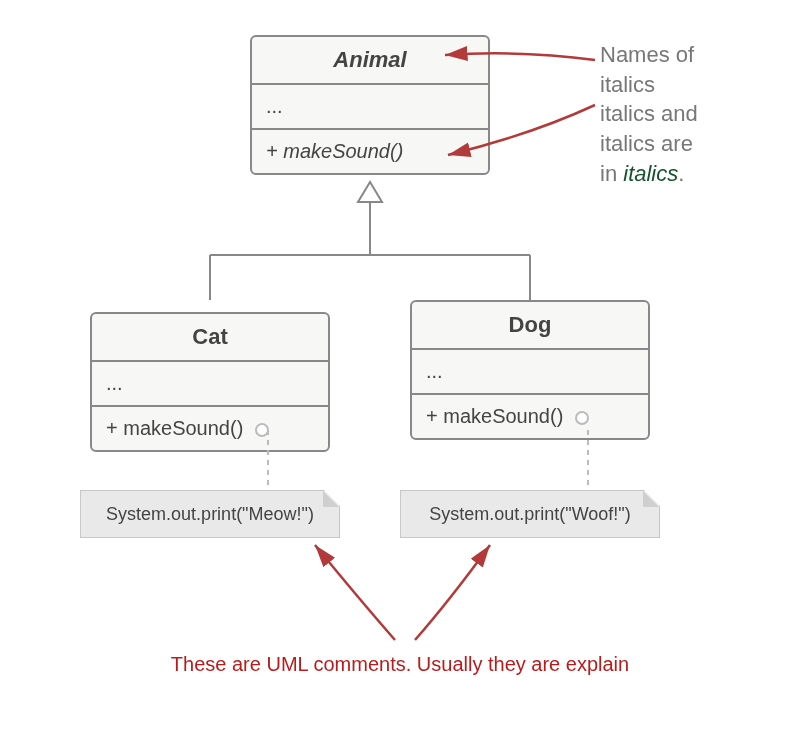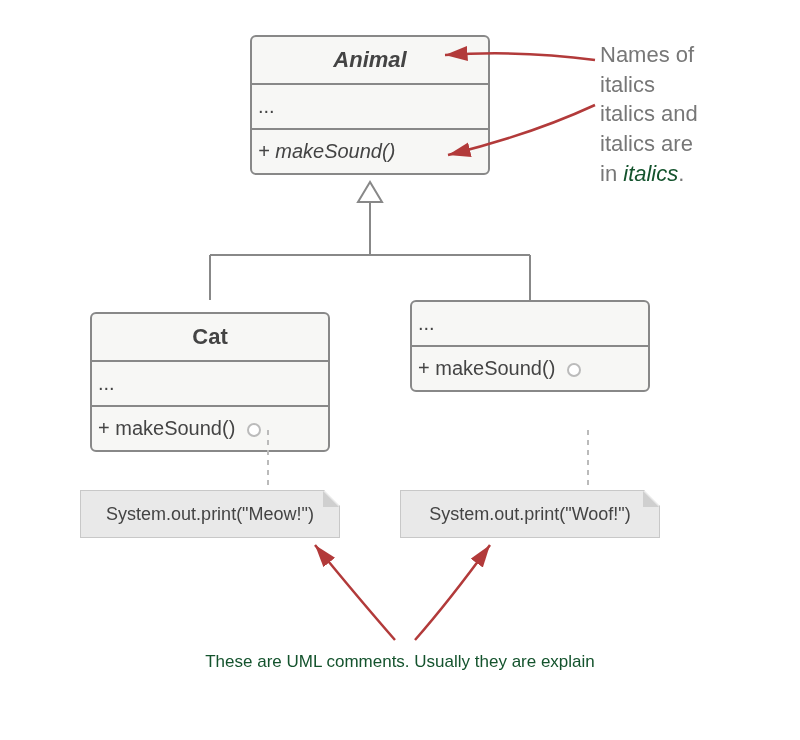--- a/index.html
+++ b/index.html
@@ -27,21 +27,21 @@
   .uml-class {
     position: absolute;
     width: 240px;
     border: 2px solid #888;
     border-radius: 6px;
     background: #f7f7f5;
     overflow: hidden;
     box-sizing: border-box;
   }
   .uml-class .row {
-    padding: 10px 6px;
+    padding: 10px 14px;
     font-size: 20px;
     color: #444;
     box-sizing: border-box;
   }
   .uml-class .title {
     text-align: center;
     font-weight: 700;
     font-size: 22px;
     border-bottom: 2px solid #888;
   }
@@ -93,22 +93,22 @@
     font-size: 22px;
     line-height: 1.35;
     color: #777;
   }
   .annot em { color: #14532d; }
 
   .caption {
     position: absolute;
     width: 640px;
     text-align: center;
-    font-size: 17px;
-    color: #14532d;
+    font-size: 20px;
+    color: #b91c1c;
     line-height: 1.45;
   }
 </style>
 </head>
 <body>
 
 <div class="canvas">
 
   <div class="uml-class" style="left:250px; top:35px;">
     <div class="row title" style="font-style:italic;">Animal</div>
@@ -121,20 +121,21 @@
   <div class="uml-class" style="left:90px; top:312px;">
     <div class="row title">Cat</div>
     <div class="row attrs">...</div>
     <div class="row">
       <span>+ makeSound()</span>
       <span class="lollipop"></span>
     </div>
   </div>
 
   <div class="uml-class" style="left:410px; top:300px;">
+    <div class="row title">Dog</div>
     <div class="row attrs">...</div>
     <div class="row">
       <span>+ makeSound()</span>
       <span class="lollipop"></span>
     </div>
   </div>
 
   <div class="note" style="left:80px; top:490px;">
     <span>System.out.print("Meow!")</span>
   </div>

